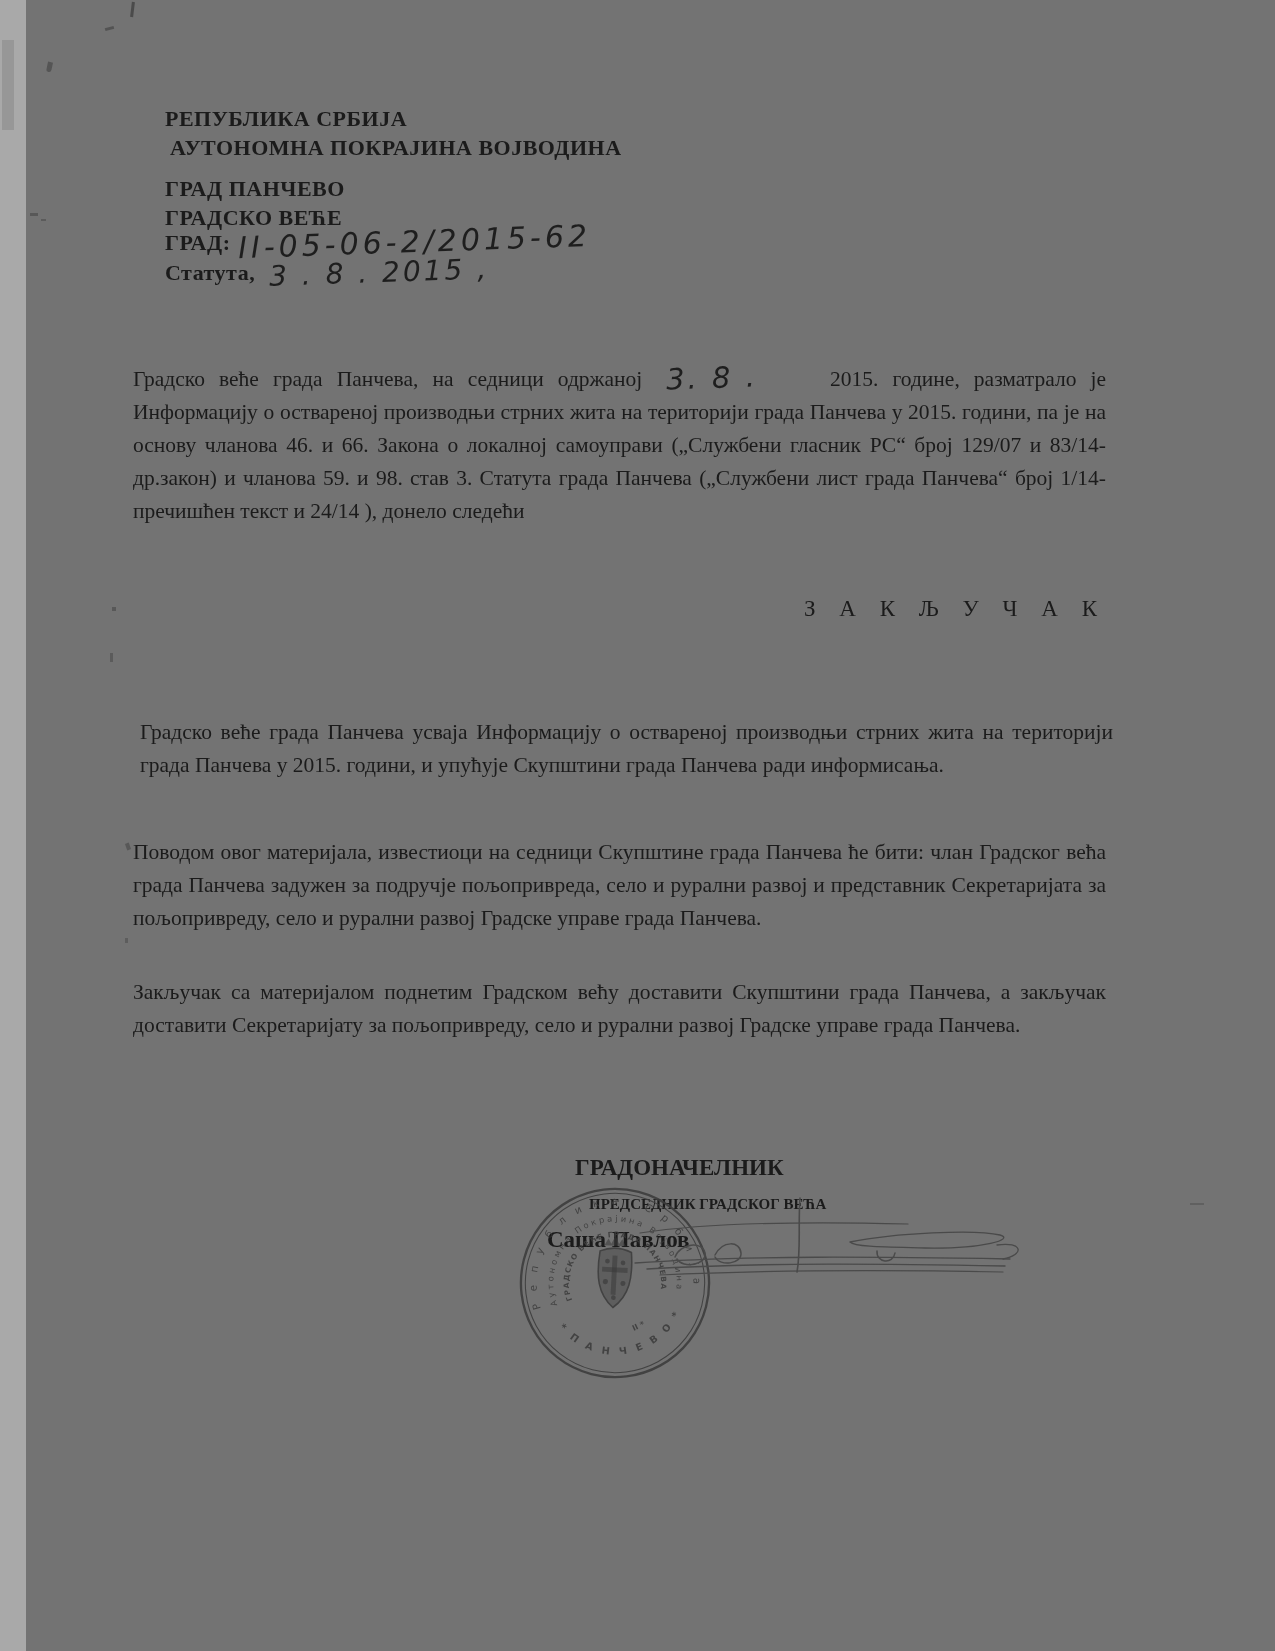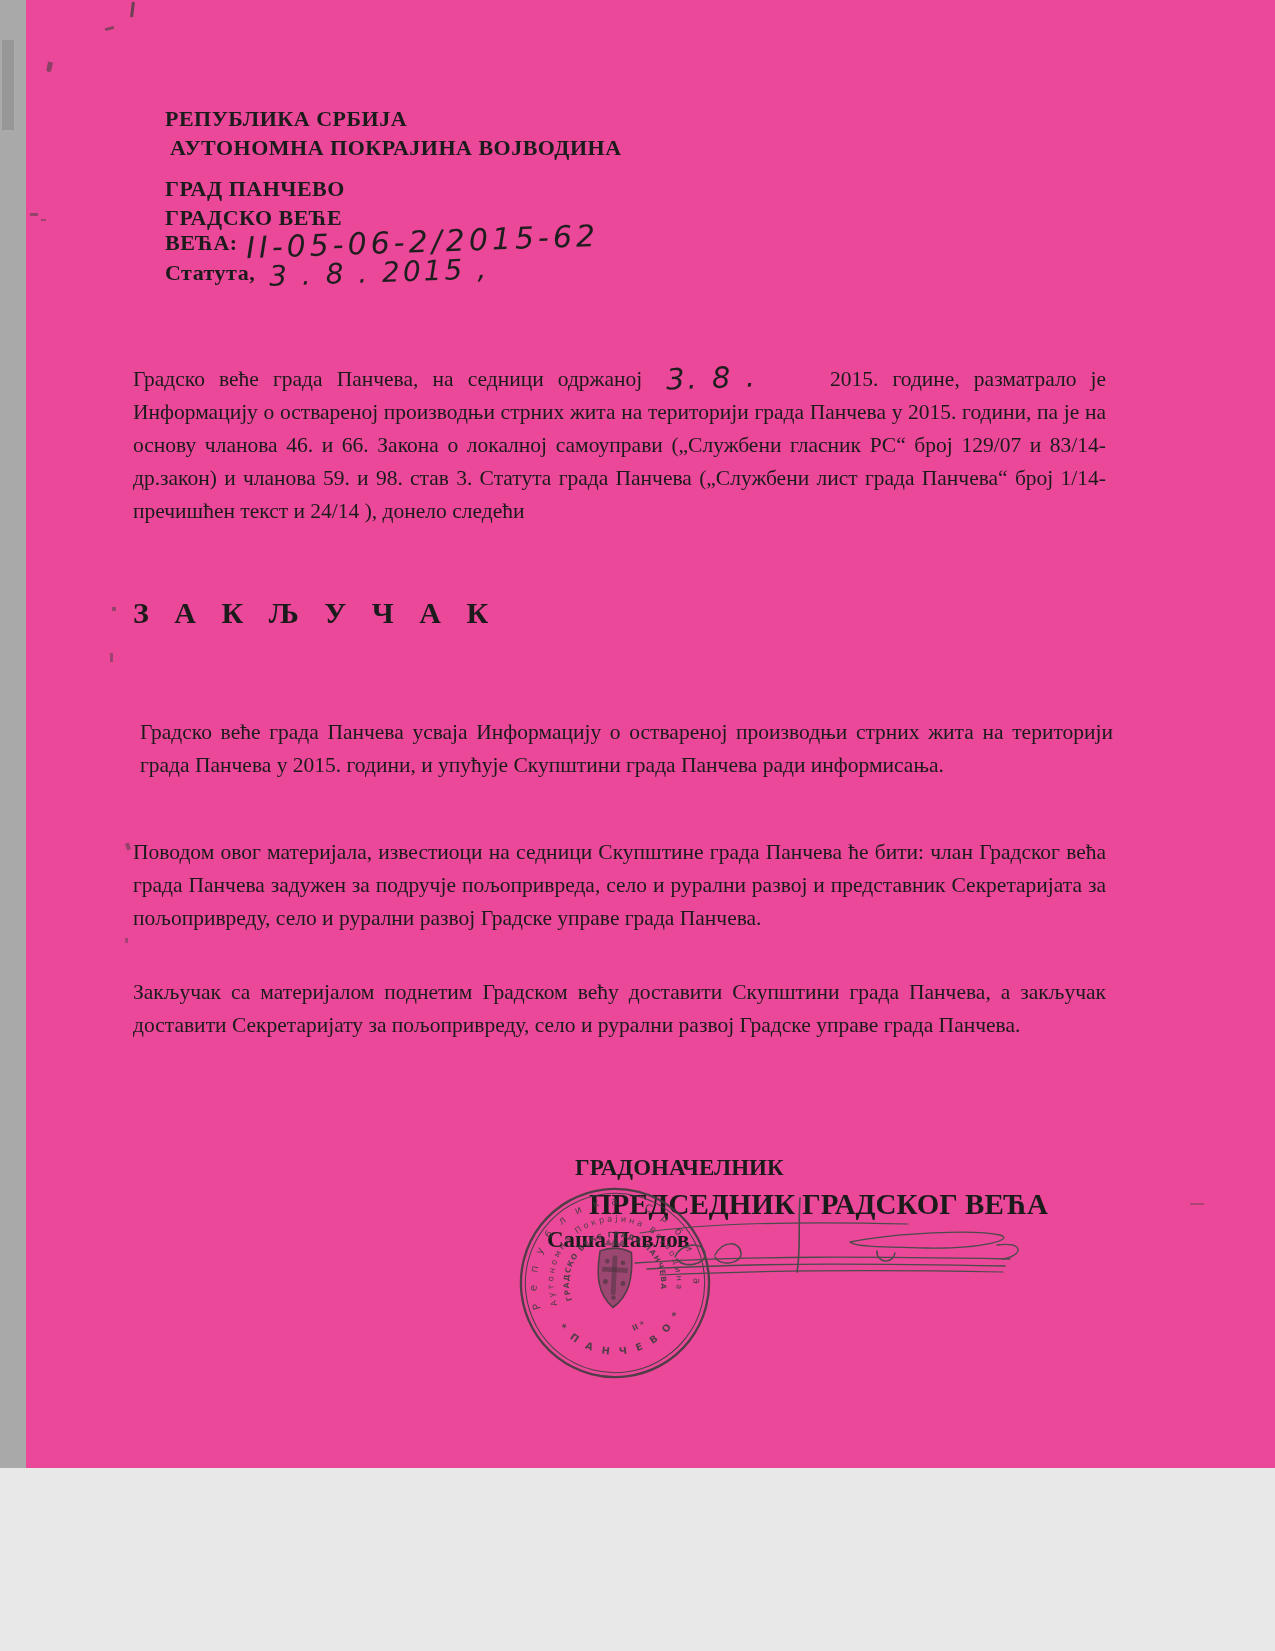--- a/index.html
+++ b/index.html
@@ -1,18 +1,18 @@
 <!DOCTYPE html>
 <html><head>
 <meta charset="utf-8">
 <style>
   html,body { margin:0; padding:0; background:#e8e8e8; }
   .page {
-    position:relative; width:1275px; height:1468px;
-    background:#ec4899; overflow:hidden;
+    position:relative; width:1275px; height:1651px;
+    background:#737373; overflow:hidden;
     font-family:"Liberation Serif", serif; color:#1b1b1b;
   }
   .scan-edge { position:absolute; left:0; top:0; width:26px; height:1651px; background:#a9a9a9; }
   .scan-edge-smudge { position:absolute; left:2px; top:40px; width:12px; height:90px; background:#979797; }
 
   
   .letterhead { position:absolute; left:165px; top:106px; width:700px; font-weight:bold; font-size:22px; }
   .lh-line { position:absolute; left:0; white-space:nowrap; letter-spacing:0.5px; }
   .lh-1 { top:0; }
   .lh-2 { top:29px; left:5px; }
@@ -34,27 +34,27 @@
     position:absolute; left:133px; width:973px; margin:0;
     font-size:21.5px; line-height:33px; text-align:justify;
   }
   .p1 { top:363px; }
   .p2 { top:716px;margin-left:7px; }
   .p3 { top:836px; }
   .p4 { top:976px; }
 
   .doc-title {
     position:absolute; left:133px; top:596px; width:973px; margin:0;
-    text-align:left; font-size:30px; font-weight:bold; letter-spacing:9px; white-space:nowrap;
+    text-align:right; font-size:23px; font-weight:normal; letter-spacing:9px; white-space:nowrap;
   }
 
   
   .sig-block { position:absolute; left:575px; top:1150px; width:445px; text-align:left; font-weight:bold; }
   .sig-line1 { position:relative; font-size:23px; line-height:36px; }
-  .sig-line2 { position:relative; left:14px; font-size:29px; line-height:36px; white-space:nowrap; }
+  .sig-line2 { position:relative; left:14px; font-size:15px; line-height:36px; white-space:nowrap; }
   .sig-name  { position:relative; left:-28px; font-size:23px; line-height:36px; }
 
   .stamp-svg { position:absolute; left:517px; top:1185px; width:196px; height:196px; transform:rotate(-7deg); opacity:0.88; }
   .sign-svg  { position:absolute; left:555px; top:1185px; width:475px; height:105px; }
 
   .speck { position:absolute; background:#3d3d3d; }
 </style>
 </head>
 <body>
 
@@ -74,21 +74,21 @@
   <div class="speck" style="left:126px; top:843px; width:4px; height:7px; transform:rotate(-20deg); opacity:.5;"></div>
   <div class="speck" style="left:125px; top:938px; width:3px; height:5px; opacity:.4;"></div>
   <div class="speck" style="left:1190px; top:1203px; width:14px; height:2px; opacity:.35;"></div>
 
   <div class="letterhead">
     <div class="lh-line lh-1">РЕПУБЛИКА СРБИЈА</div>
     <div class="lh-line lh-2">АУТОНОМНА ПОКРАЈИНА ВОЈВОДИНА</div>
     <div class="lh-line lh-3">ГРАД ПАНЧЕВО</div>
     <div class="lh-line lh-4">ГРАДСКО ВЕЋЕ</div>
     <div class="lh-line lh-5">
-      <span>ВЕЋА:</span><span class="hw hw-number">II-05-06-2/2015-62</span>
+      <span>ГРАД:</span><span class="hw hw-number">II-05-06-2/2015-62</span>
     </div>
     <div class="lh-line lh-6">
       <span>Статута,</span><span class="hw hw-date">3 . 8 . 2015 ,</span>
     </div>
   </div>
 
   <p class="para p1">
     <span>Градско веће града Панчева, на седници одржаној</span><span class="hw hw-inline">3. 8 .</span><span>2015. године, разматрало је Информацију о оствареној производњи стрних жита на територији града Панчева у 2015. години, па је на основу чланова 46. и 66. Закона о локалној самоуправи („Службени гласник РС“ број 129/07 и 83/14-др.закон) и чланова 59. и 98. став 3. Статута града Панчева („Службени лист града Панчева“ број 1/14-пречишћен текст и 24/14 ), донело следећи</span>
   </p>
 

